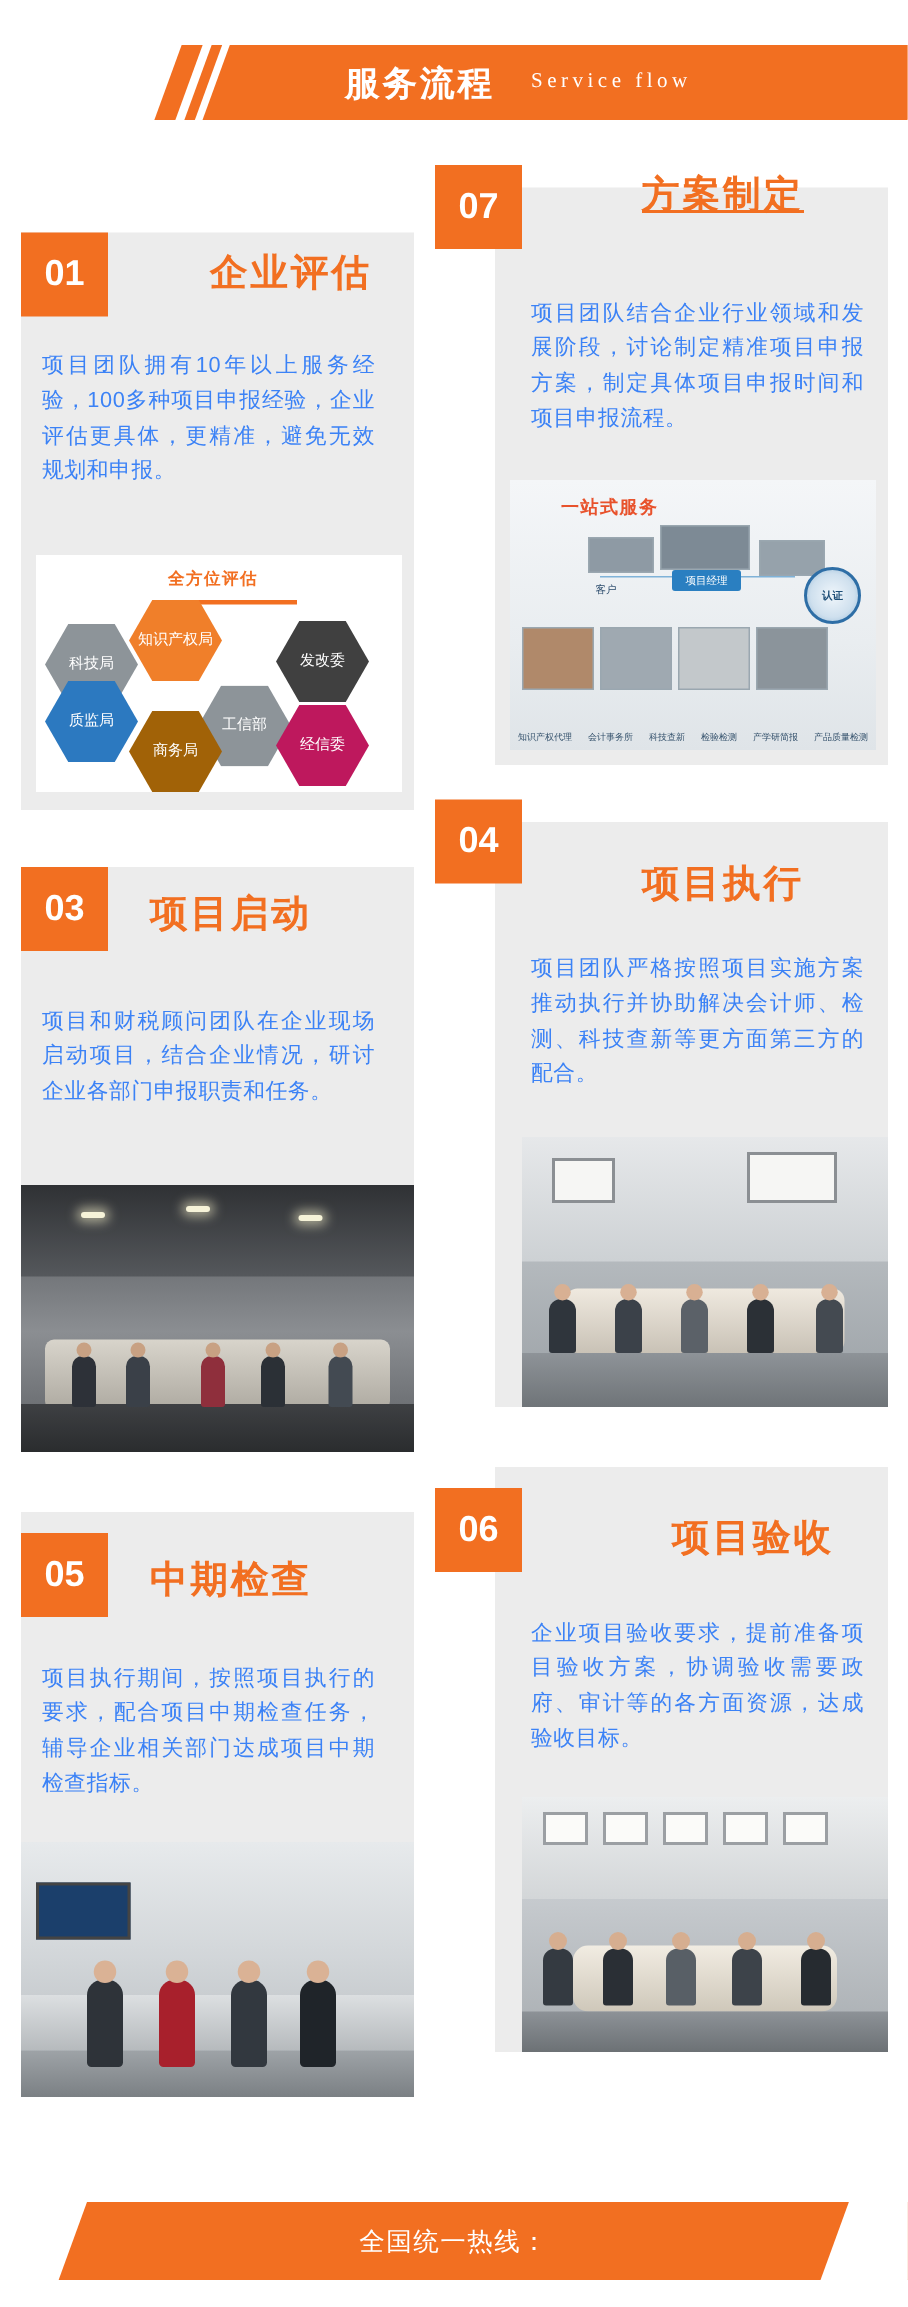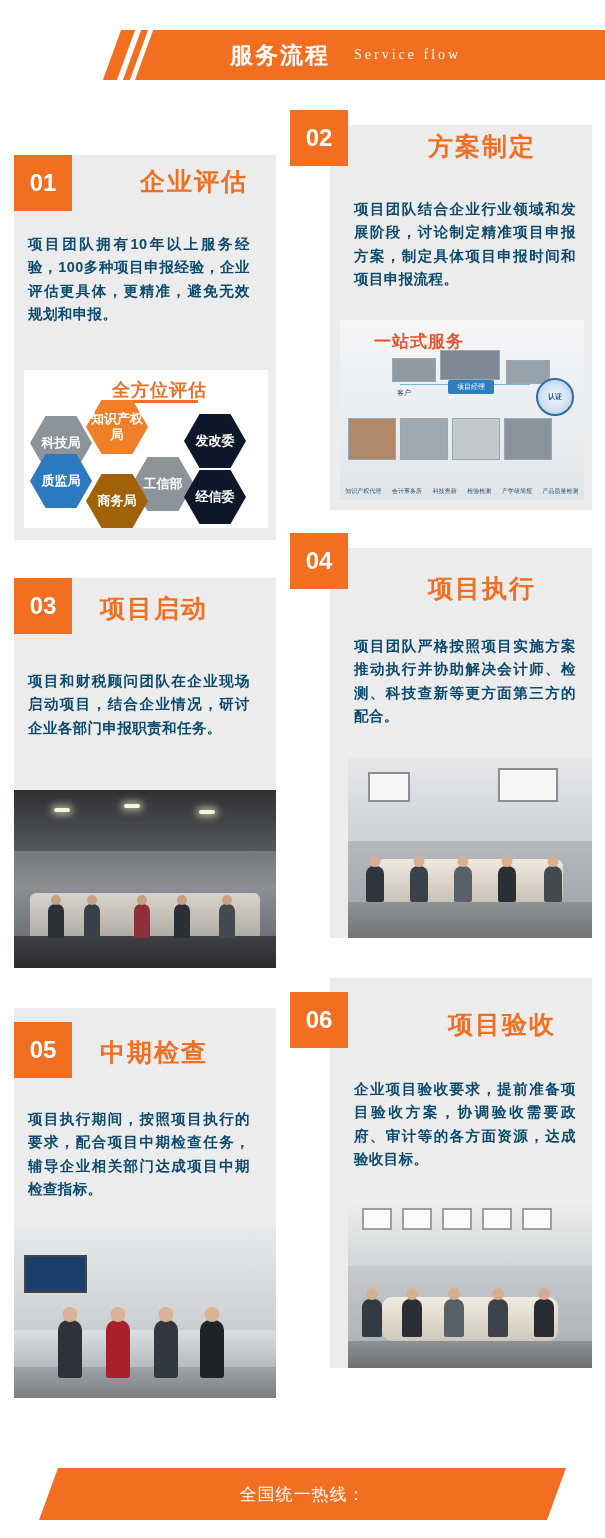--- a/index.html
+++ b/index.html
@@ -84,70 +84,69 @@
   .card-title {
     position: absolute;
     color: #f26f21;
     font-size: 25px;
     font-weight: bold;
     letter-spacing: 2px;
     z-index: 4;
   }
   .card-body {
     position: absolute;
-    color: #0c4a6e;
+    color: #3b82f6;
     font-size: 14.5px;
     line-height: 1.62;
     letter-spacing: 0.4px;
     text-align: justify;
-    font-weight: bold;
   }
 
   
   .photo { position: absolute; overflow: hidden; }
 
   
   .hexwrap {
     position: absolute;
     background: #ffffff;
   }
   .hexwrap .hextitle {
     position: absolute;
     color: #f26f21;
-    font-size: 18px;
+    font-size: 11px;
     font-weight: bold;
     letter-spacing: 1px;
     left: 88px; top: 8px;
   }
   .hextitle-underline {
     position: absolute;
     left: 88px; top: 30px;
     width: 86px; height: 3px;
     background: #f26f21;
   }
   .hex {
     position: absolute;
     width: 62px; height: 54px;
     clip-path: polygon(25% 0%, 75% 0%, 100% 50%, 75% 100%, 25% 100%, 0% 50%);
     display: flex; align-items: center; justify-content: center;
-    color: #ffffff; font-size: 13px; font-weight: bold;
+    color: #ffffff; font-size: 10px; font-weight: normal;
     text-align: center; line-height: 1.2;
   }
 
   
   .onestop {
     position: absolute;
     background: linear-gradient(#f4f6f8 0%, #e9edf0 60%, #dfe4e8 100%);
     overflow: hidden;
   }
   .onestop-title {
     position: absolute;
     left: 34px; top: 10px;
     color: #e8522c;
-    font-size: 17px;
+    font-size: 12px;
     font-weight: bold;
     letter-spacing: 1px;
   }
   .os-node {
     position: absolute;
     font-size: 7px;
     color: #2a4a6b;
     text-align: center;
   }
   .os-chip {
@@ -379,31 +378,31 @@
   </div>
   <div class="badge" style="left:14px; top:155px;">01</div>
   <div class="card-title" style="left:100px; top:165px;margin-left:40px;">企业评估</div>
   <div class="card-body" style="left:28px; top:233px; width:222px;">项目团队拥有10年以上服务经验，100多种项目申报经验，企业评估更具体，更精准，避免无效规划和申报。</div>
 
   <div class="hexwrap" style="left:24px; top:370px; width:244px; height:158px;">
     <div class="hextitle">全方位评估</div>
     <div class="hextitle-underline"></div>
     <div class="hex" style="left:6px;  top:46px;  background:#8d9499;">科技局</div>
     <div class="hex" style="left:62px; top:30px;  background:#f07f2a;">知识产权局</div>
-    <div class="hex" style="left:160px;top:44px;  background:#0f172a;">发改委</div>
+    <div class="hex" style="left:160px;top:44px;  background:#404040;">发改委</div>
     <div class="hex" style="left:6px;  top:84px;  background:#2c79c0;">质监局</div>
     <div class="hex" style="left:108px;top:74px;  background:#8d9499;margin-top:13px;">工信部</div>
     <div class="hex" style="left:62px; top:104px; background:#a16207;">商务局</div>
-    <div class="hex" style="left:160px;top:100px; background:#0f172a;">经信委</div>
+    <div class="hex" style="left:160px;top:100px; background:#be185d;">经信委</div>
   </div>
 
   <div class="card" style="left:330px; top:125px; width:262px; height:385px;">
   </div>
-  <div class="badge" style="left:290px; top:110px;">02</div>
-  <div class="card-title" style="left:428px; top:130px;">方案制定</div>
+  <div class="badge" style="left:290px; top:110px;">07</div>
+  <div class="card-title" style="left:428px; top:113px;text-decoration:underline;">方案制定</div>
   <div class="card-body" style="left:354px; top:198px; width:222px;">项目团队结合企业行业领域和发展阶段，讨论制定精准项目申报方案，制定具体项目申报时间和项目申报流程。</div>
 
   <div class="onestop" style="left:340px; top:320px; width:244px; height:180px;">
     <div class="onestop-title">一站式服务</div>
     <div class="os-line" style="left:60px; top:64px; width:70px;"></div>
     <div class="os-line" style="left:130px; top:64px; width:60px;"></div>
     <div class="os-node" style="left:46px; top:68px; width:36px;">客户</div>
     <div class="os-chip" style="left:108px; top:60px; width:46px;">项目经理</div>
     <div class="os-thumb" style="left:52px; top:38px; width:44px; height:24px; background:#8e9aa4;"></div>
     <div class="os-thumb" style="left:100px; top:30px; width:60px; height:30px; background:#7d8a95;"></div>

